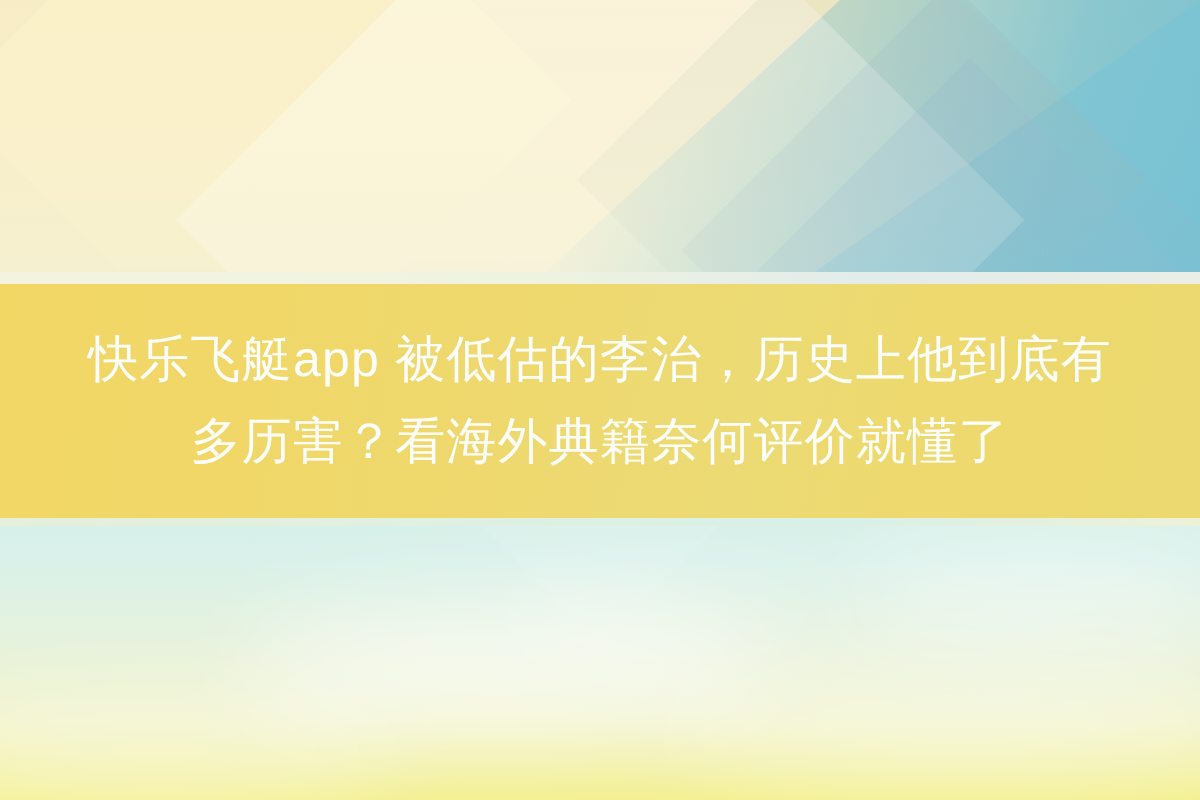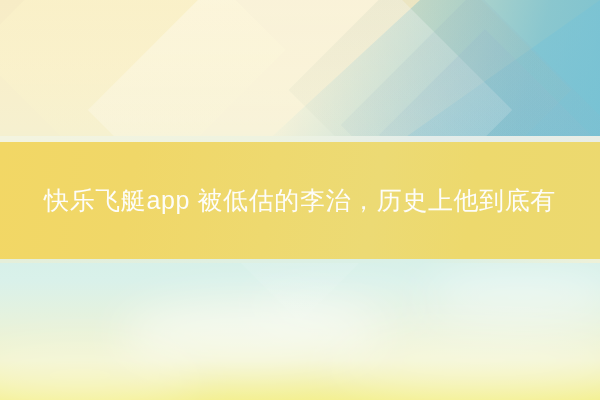--- a/index.html
+++ b/index.html
@@ -181,17 +181,18 @@
   <div class="bloom bloom-3"></div>
   <div class="bloom bloom-5"></div>
   <div class="bloom bloom-1"></div>
   <div class="bloom bloom-2"></div>
   <div class="bloom bloom-4"></div>
 
   <div class="band-top-strip"></div>
 
   <div class="title-band">
     <div class="title-line">快乐飞艇app 被低估的李治，历史上他到底有</div>
+    <div class="title-line">多历害？看海外典籍奈何评价就懂了</div>
   </div>
 
   <div class="band-bottom-strip"></div>
 
 </div>
 
 </body></html>

